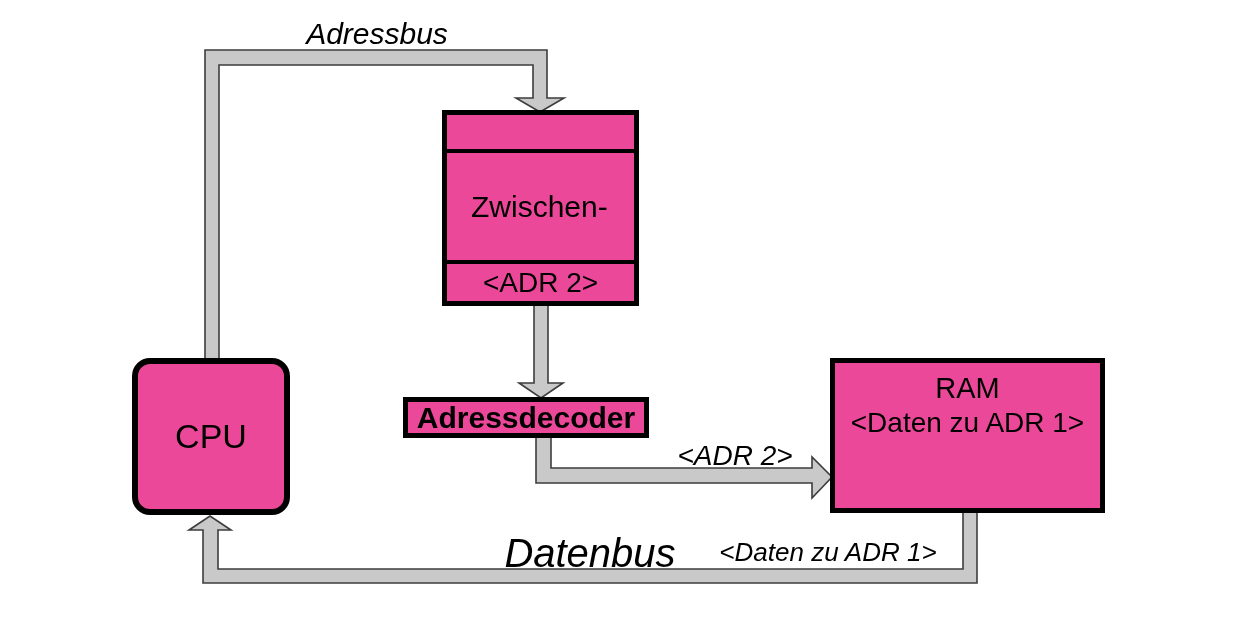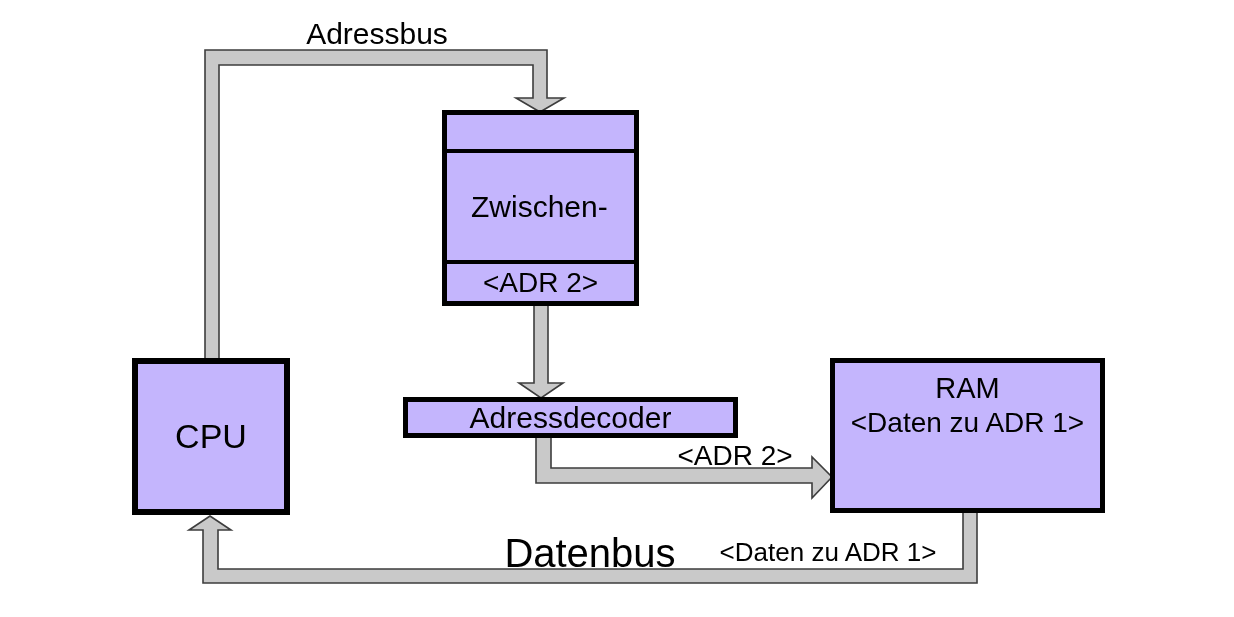--- a/index.html
+++ b/index.html
@@ -7,57 +7,59 @@
     position:relative;
     width:1234px;height:617px;
     background:#fff;
     font-family:"Liberation Sans","DejaVu Sans",sans-serif;
     color:#000;
     overflow:hidden;
   }
   #bus-layer{position:absolute;left:0;top:0;z-index:1;}
   .node{
     position:absolute;z-index:2;
-    background:#c4b5fd;
+    background:#ec4899;
     border:5px solid #000;
     box-sizing:border-box;
   }
   .node-cpu{
     left:132px;top:358px;width:158px;height:157px;
     border-width:6px;
     display:flex;align-items:center;justify-content:center;
     font-size:34px;
+    border-radius:18px;
   }
   .node-zw{
     left:442px;top:110px;width:197px;height:196px;
     display:flex;flex-direction:column;
   }
   .zw-top{flex:0 0 34px;border-bottom:4px solid #000;}
   .zw-mid{
     flex:1 1 auto;border-bottom:4px solid #000;
     display:flex;flex-direction:column;justify-content:center;
     padding-left:24px;font-size:30px;line-height:44px;
   }
   .zw-foot{
     flex:0 0 37px;display:flex;align-items:center;justify-content:center;
     font-size:28px;
   }
   .node-decoder{
-    left:403px;top:397px;width:335px;height:41px;
+    left:403px;top:397px;width:246px;height:41px;
     display:flex;align-items:center;justify-content:center;
     font-size:30px;
+    font-weight:bold;
   }
   .node-ram{
     left:830px;top:358px;width:275px;height:155px;
     display:flex;flex-direction:column;align-items:center;
     padding-top:8px;
   }
   .ram-title{font-size:29px;line-height:34px;}
   .ram-line{font-size:28px;line-height:36px;}
-  .lbl{position:absolute;z-index:3;text-align:center;white-space:nowrap;}
+  .lbl{position:absolute;z-index:3;text-align:center;white-space:nowrap;font-style:italic;}
   .lbl-adressbus{left:257px;top:17px;width:240px;font-size:30px;}
   .lbl-adr2{left:660px;top:440px;width:150px;font-size:28px;}
   .lbl-datenbus{left:490px;top:531px;width:200px;font-size:40px;}
   .lbl-daten1{left:703px;top:537px;width:250px;font-size:26px;}
 </style>
 </head>
 <body>
 
 <div id="canvas">
 

